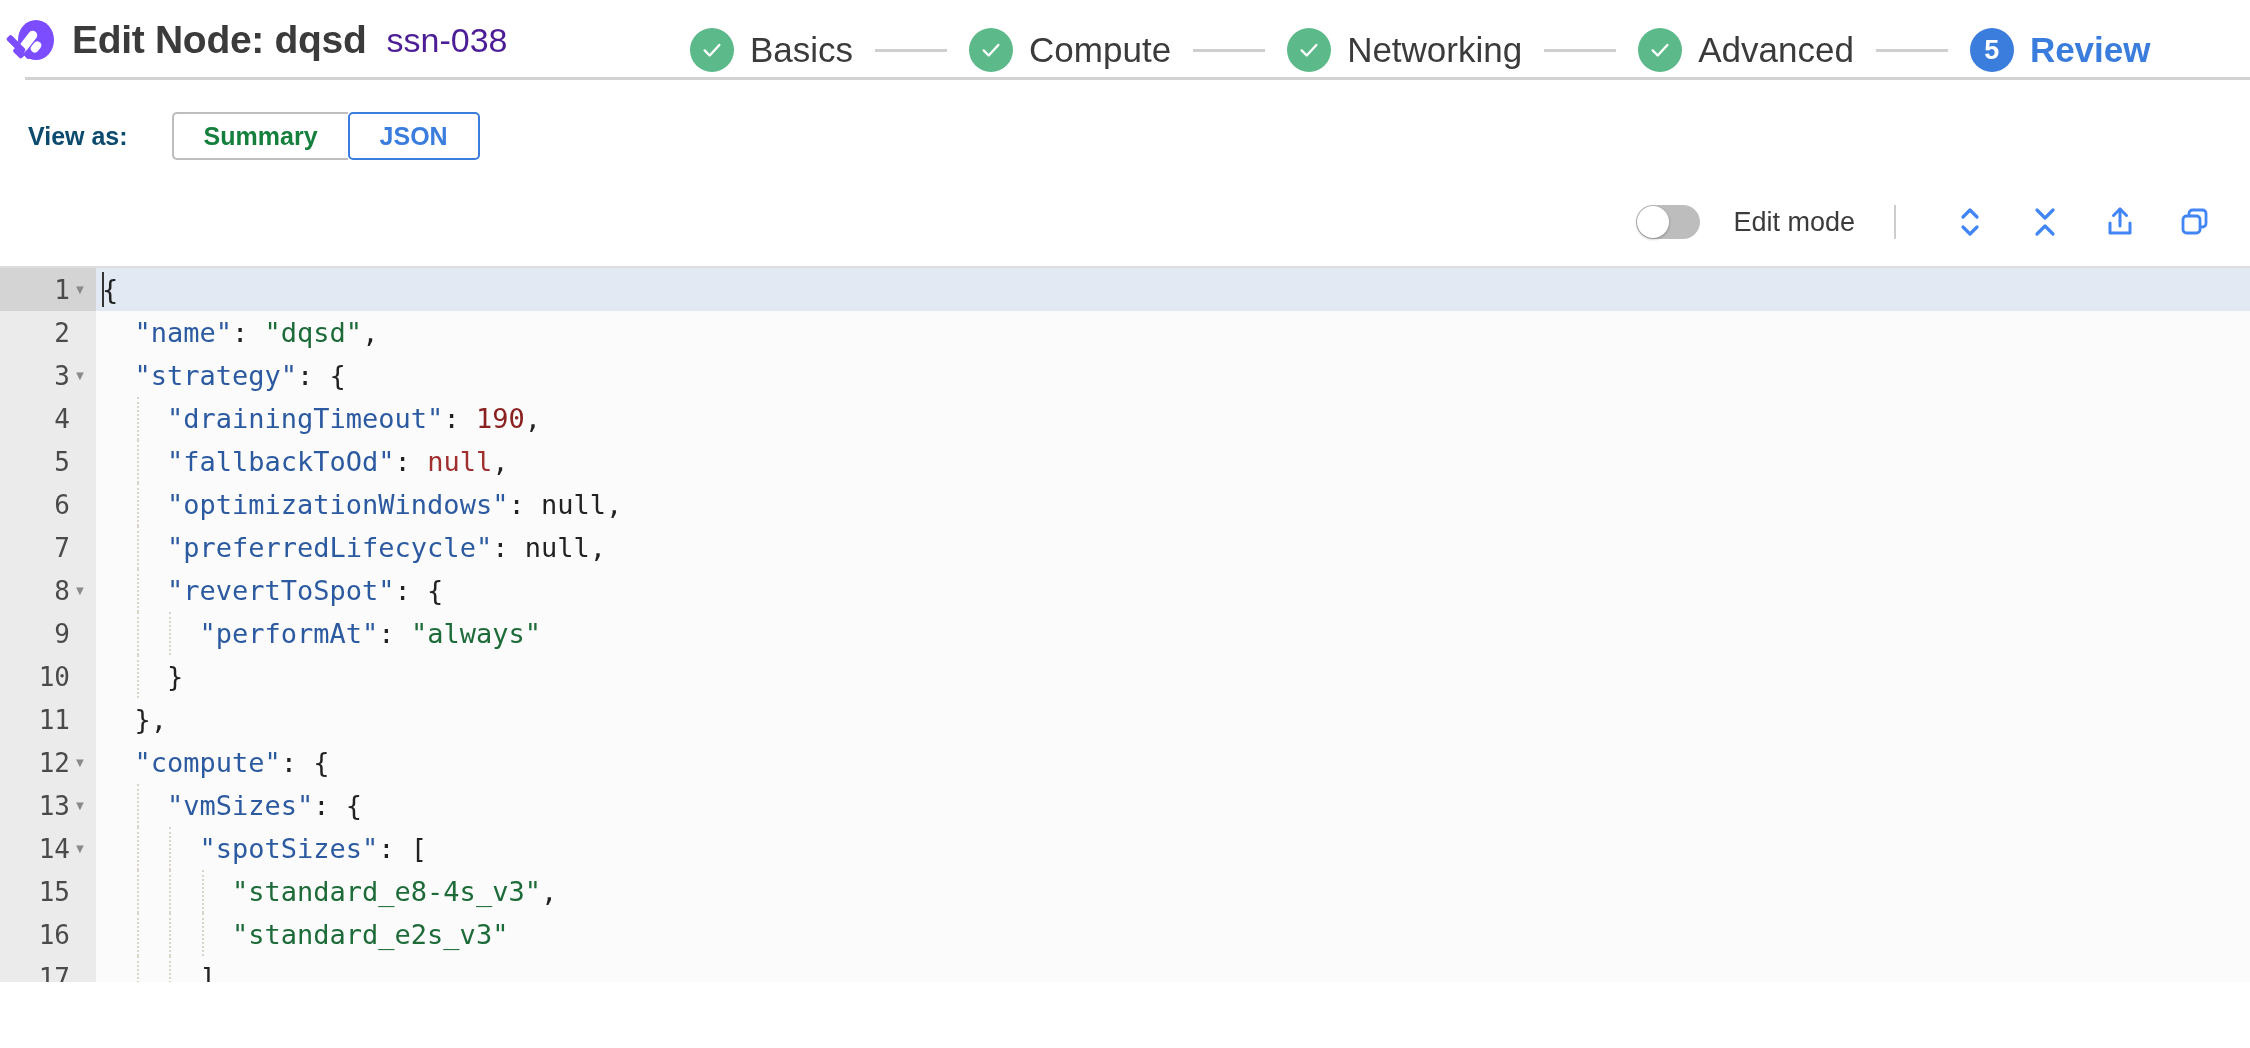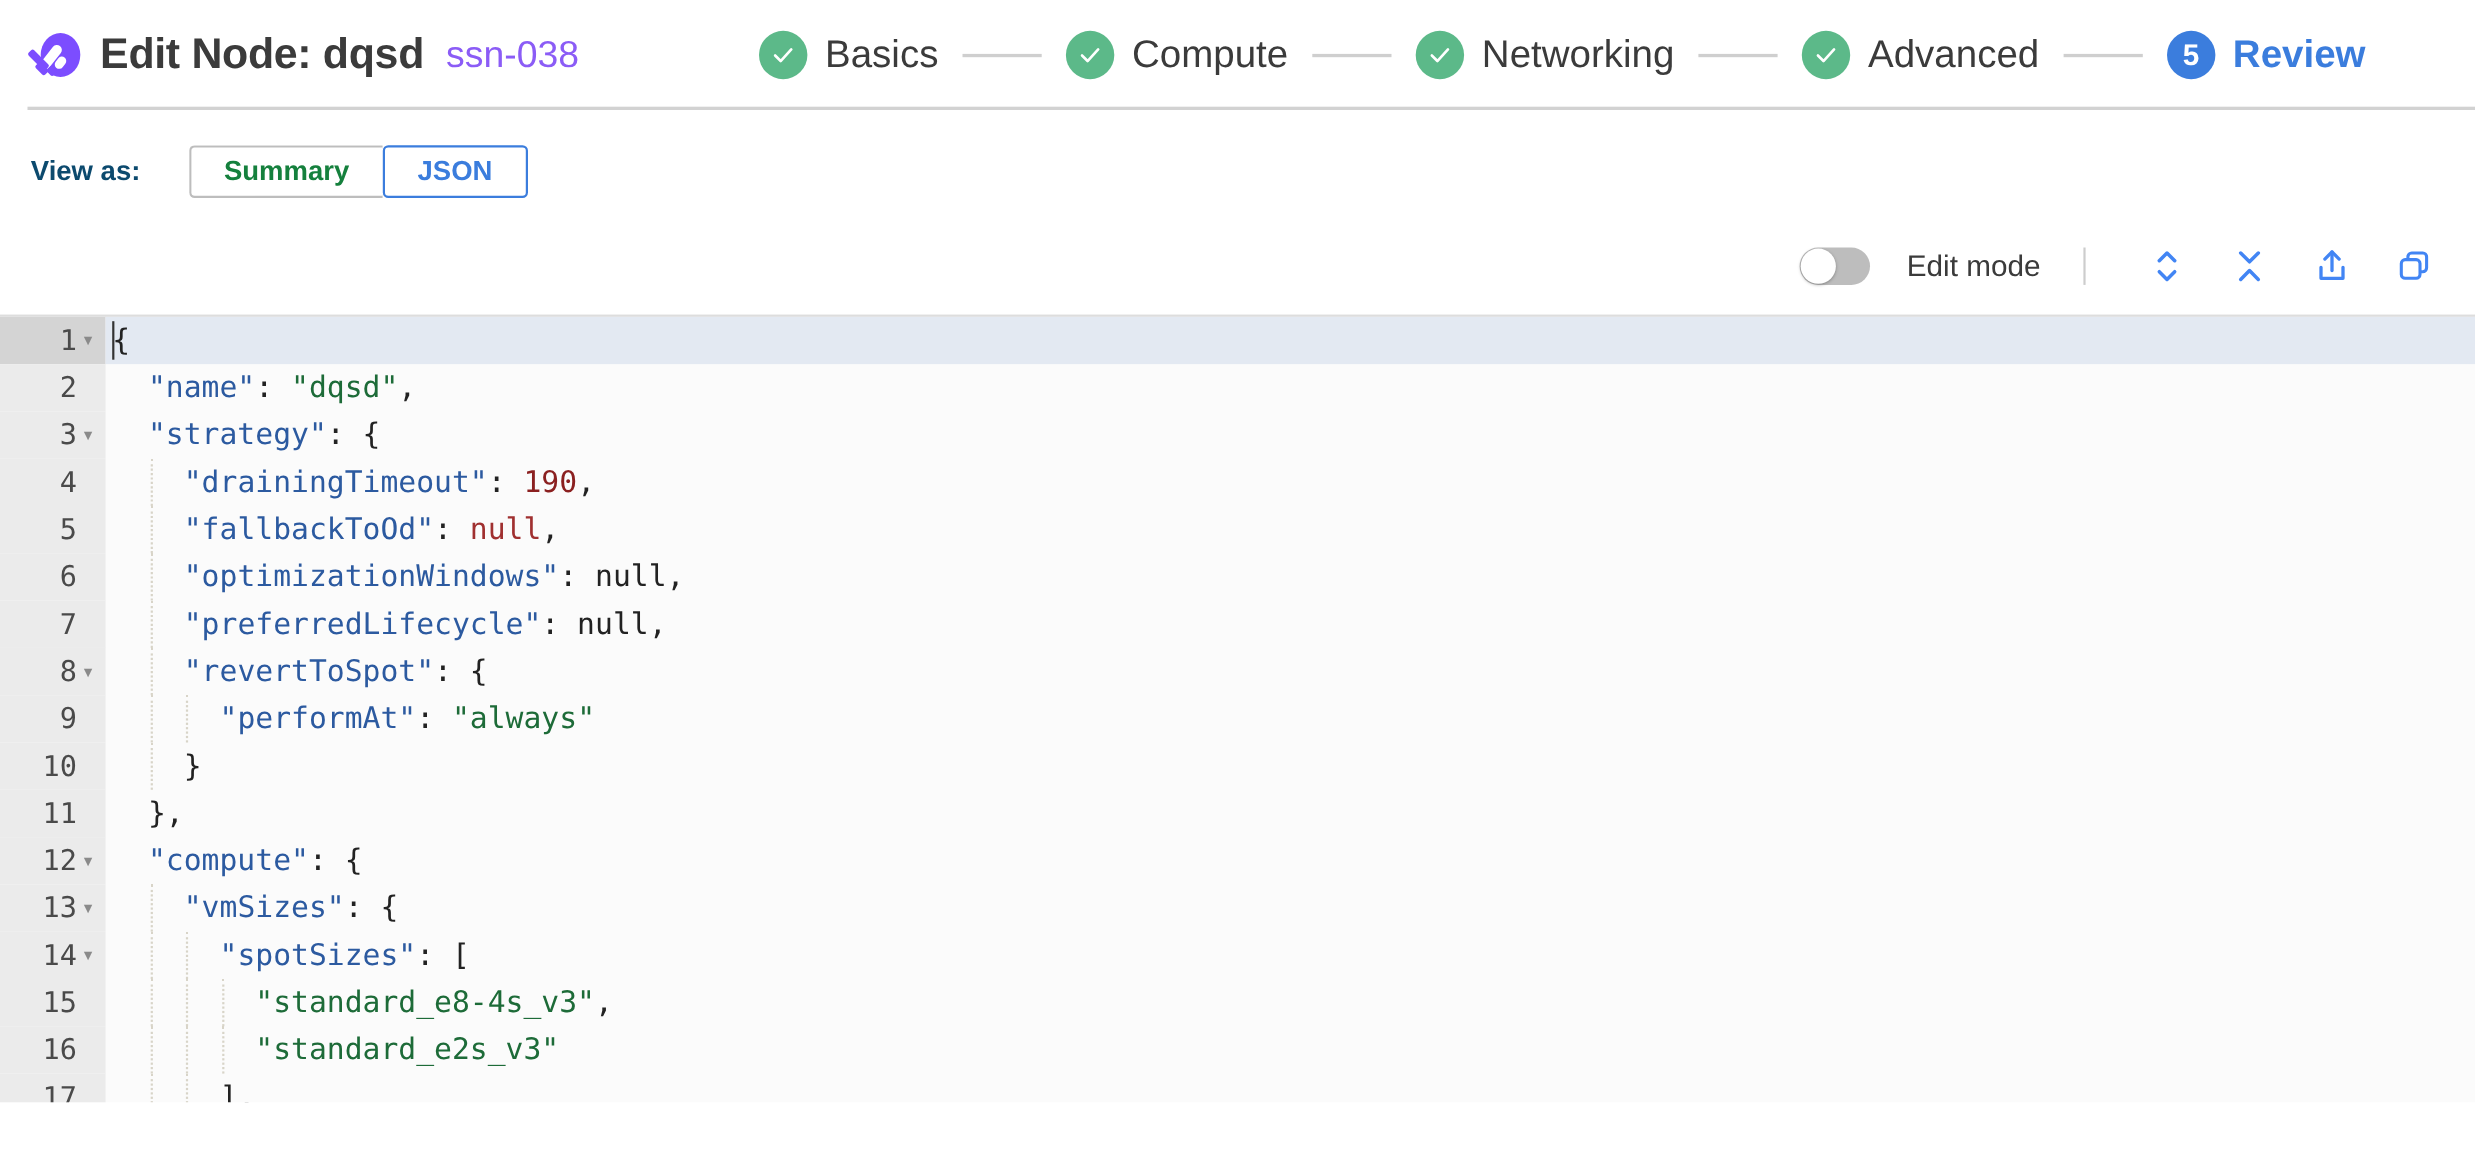--- a/index.html
+++ b/index.html
@@ -7,24 +7,24 @@
     margin: 0; padding: 0;
     width: 2250px; height: 1048px;
     background: #ffffff;
     font-family: "Liberation Sans", sans-serif;
     overflow: hidden;
   }
 
   
   .header {
     position: relative;
-    height: 100px;
-    display: flex;
-    align-items: center;
-    padding: 0 0 0 27px;
+    height: 80px;
+    display: flex;
+    align-items: center;
+    padding: 0 0 0 8px;
     overflow: hidden;
   }
   .header-divider {
     position: absolute;
     left: 25px; right: 0; bottom: 0;
     height: 3px;
     background: #d2d2d2;
   }
   .logo {
     width: 46px; height: 46px;
@@ -67,21 +67,21 @@
 
   .title {
     font-size: 39px;
     font-weight: bold;
     color: #3b3b3b;
     white-space: nowrap;
     letter-spacing: -0.3px;
   }
   .subtitle {
     font-size: 34px;
-    color: #8b5cf6;
+    color: #4c1d95;
     white-space: nowrap;
     margin-left: 20px;
     max-width: 190px;
     overflow: hidden;
   }
 
   
   .stepper {
     position: absolute;
     left: 690px;

